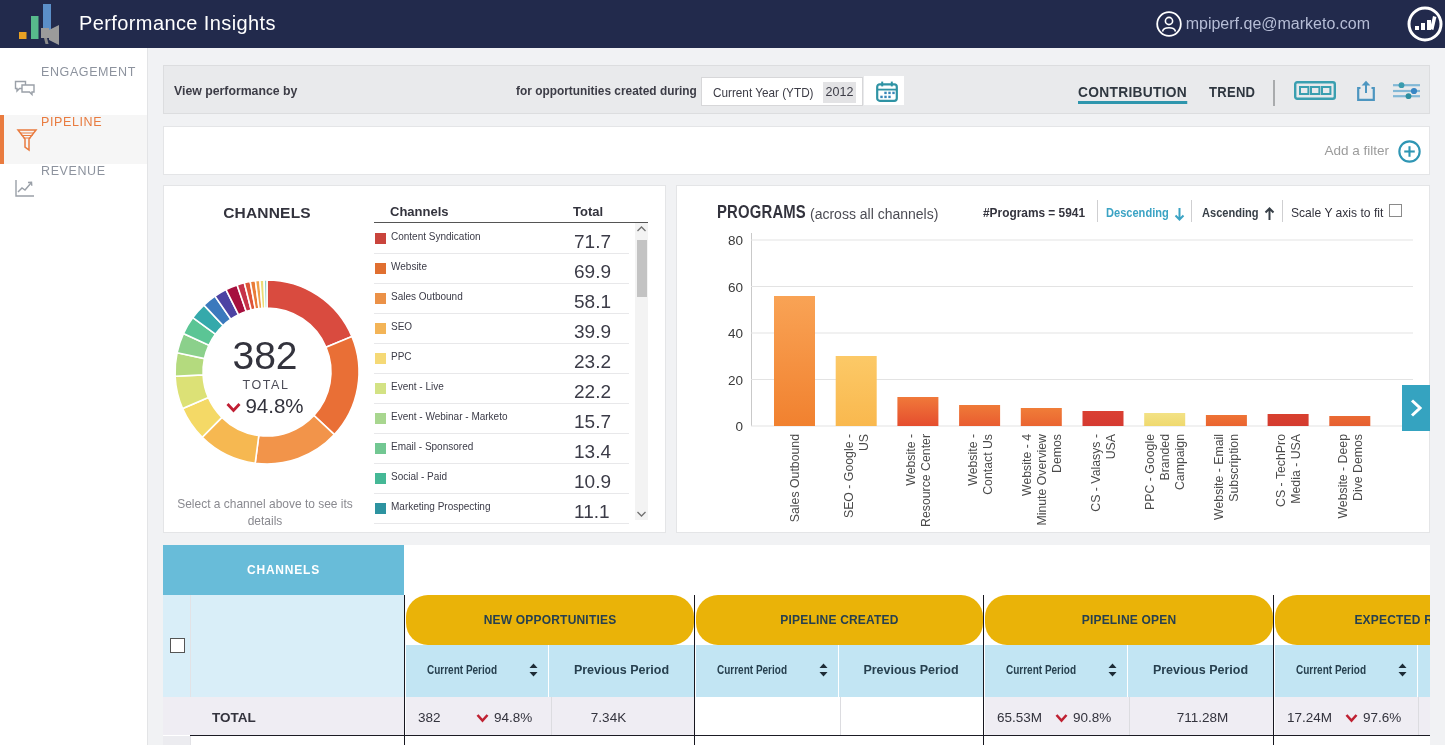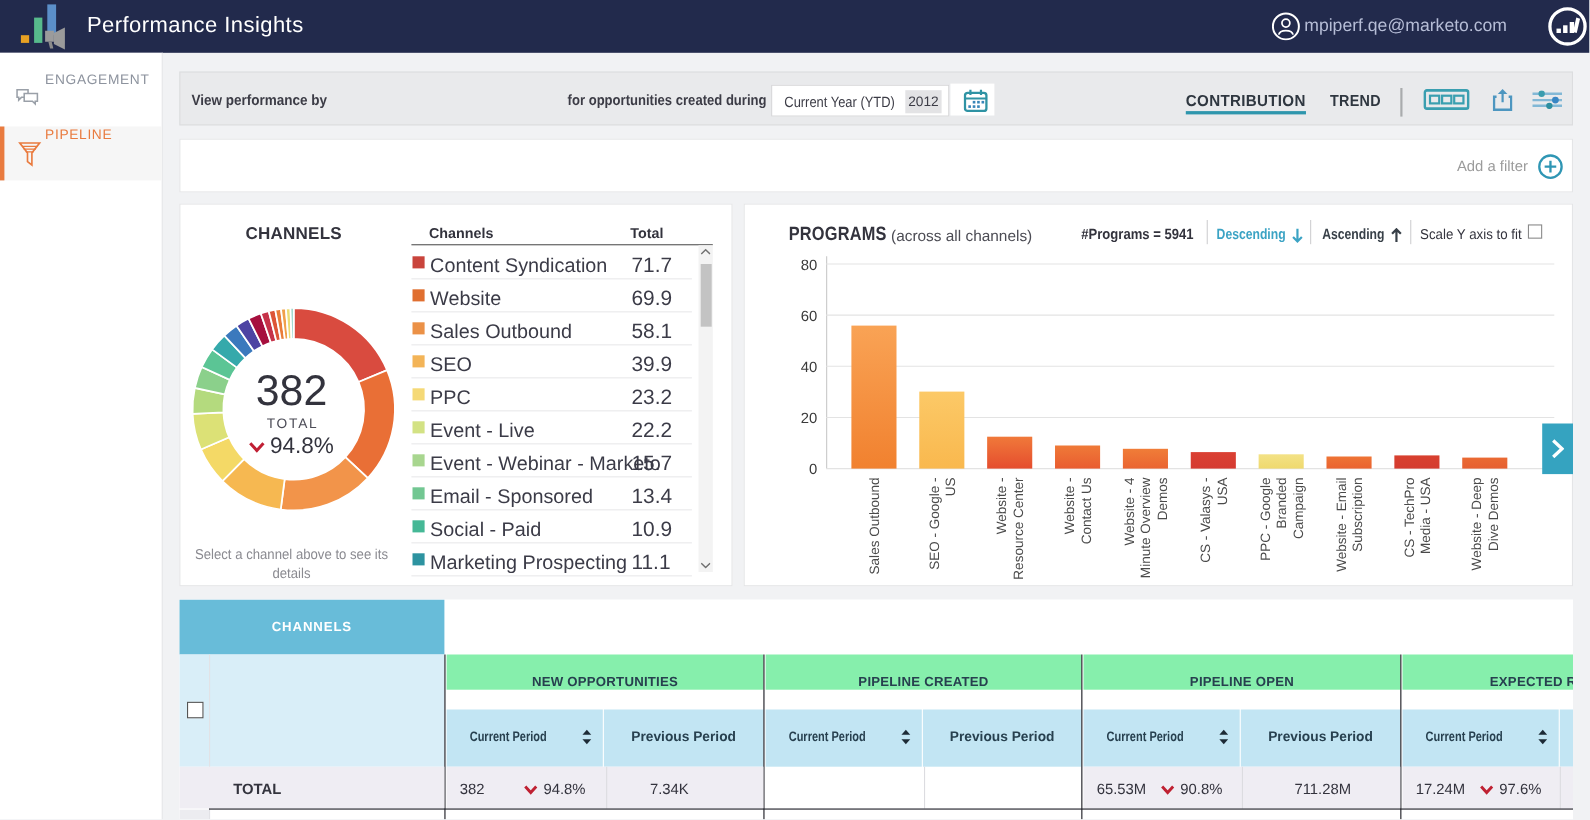--- a/index.html
+++ b/index.html
@@ -47,31 +47,31 @@
 #p-pr .sub { position:absolute; left:133px; top:20px; font-size:14px; color:#4c4c54; white-space:nowrap; }
 #p-pr .npr { position:absolute; left:306px; top:19px; font-size:13.5px; font-weight:700; color:#33333d; transform:scaleX(.88); transform-origin:0 0; white-space:nowrap; }
 #p-pr .desc { position:absolute; left:429px; top:19px; font-size:13.5px; font-weight:700; color:#3ba3c4; transform:scaleX(.82); transform-origin:0 0; white-space:nowrap; }
 #p-pr .asc { position:absolute; left:525px; top:19px; font-size:13.5px; font-weight:700; color:#384048; transform:scaleX(.82); transform-origin:0 0; white-space:nowrap; }
 #p-pr .scl { position:absolute; left:614px; top:19px; font-size:13px; color:#33333d; transform:scaleX(.93); transform-origin:0 0; white-space:nowrap; }
 #p-pr .cb { position:absolute; left:712px; top:18px; width:13px; height:13px; background:#fff; border:1px solid #8a8a8a; }
 .pdiv { position:absolute; top:14px; width:1px; height:22px; background:#cfcfd1; }
 .lh { position:absolute; font-size:13px; font-weight:700; color:#33333d; top:18px; }
 .crow { position:absolute; left:372px; width:255px; height:30px; border-bottom:1px solid #e8e8ea; }
 .crow .sq { position:absolute; left:1px; top:9px; width:11px; height:11px; }
-.crow .nm { position:absolute; left:17px; top:7px; font-size:18px; color:#3b3b47; }
+.crow .nm { position:absolute; left:17px; top:7px; font-size:10px; color:#3b3b47; }
 .crow .vl { position:absolute; left:200px; top:7px; font-size:19px; color:#3b3b47; }
 
 
 #sbar { position:absolute; left:471px; top:37px; width:13px; height:297px; background:#f3f3f3; }
 #sbar .thumb { position:absolute; left:1.5px; top:17px; width:10px; height:57px; background:#c3c3c3; }
 
 
 #tbl { position:absolute; left:163px; top:545px; width:1267px; height:200px; background:#fff; overflow:hidden; }
 .th1 { position:absolute; top:0; height:50px; background:#68bcd9; color:#fff; font-weight:700; font-size:12px; letter-spacing:.8px; }
-.grp { position:absolute; top:50px; height:32px; background:#86efac; }
+.grp { position:absolute; top:50px; height:50px; background:#eab308;border-radius:22px; }
 .grp span { position:absolute; width:100%; text-align:center; top:18px; font-size:12px; font-weight:700; color:#27404f; letter-spacing:.2px; }
 .per { position:absolute; top:100px; height:52px; background:#c2e5f3; font-size:12.5px; font-weight:700; color:#27404f; }
 .dat { position:absolute; top:152px; height:38px; background:#efedf3; font-size:13.5px; color:#33333d; }
 .darkline { position:absolute; top:50px; width:1px; height:150px; background:#17171f; }
 </style>
 </head>
 <body>
 <div id="hdr">
   <svg class="abs" style="left:16px;top:3px" width="52" height="44" viewBox="0 0 52 44">
     <rect x="3" y="29" width="7.5" height="7" fill="#e8a123"></rect>
@@ -103,20 +103,28 @@
     <svg class="abs" style="left:14px;top:15px" width="22" height="19" viewBox="0 0 22 19">
       <path d="M1.5 1.5 h10 v7 h-6 l-2.5 2.5 v-2.5 h-1.5 z" fill="none" stroke="#9aa0a8" stroke-width="1.4"></path>
       <path d="M8 5 h12 v7 h-2 v2.5 l-2.5 -2.5 h-7.5 z" fill="#fff" stroke="#9aa0a8" stroke-width="1.4"></path>
     </svg>
   </div>
   <div class="sitem" id="it-pipe">
       <span class="lbl">PIPELINE</span>
     <svg class="abs" style="left:12px;top:13px" width="22" height="24" viewBox="0 0 22 24">
       <path d="M2 2 h18 l-7 9 v11 l-4 -3 v-8 z" fill="none" stroke="#e97b3f" stroke-width="1.5"></path>
       <path d="M4 5 h14 M5.5 7.5 h11 M7.5 10 h7" stroke="#e97b3f" stroke-width="1.2" fill="none"></path>
+    </svg>
+  </div>
+  <div class="sitem" id="it-rev" style="top:116px">
+      <span class="lbl">REVENUE</span>
+    <svg class="abs" style="left:14px;top:14px" width="22" height="20" viewBox="0 0 22 20">
+      <path d="M2 2 v16 h18" fill="none" stroke="#9aa0a8" stroke-width="1.4"></path>
+      <path d="M4 14 l4 -4 3 2 6 -7" fill="none" stroke="#9aa0a8" stroke-width="1.4"></path>
+      <path d="M14 4.5 l3.5 -.3 .3 3.5" fill="none" stroke="#9aa0a8" stroke-width="1.4"></path>
     </svg>
   </div>
 </div>
 
 <div id="cbar">
   <span class="t1">View performance by</span>
   <span class="t2">for opportunities created during</span>
   <div class="datebox">
       <span class="txt">Current Year (YTD)</span>
       <span class="yr">2012</span>

